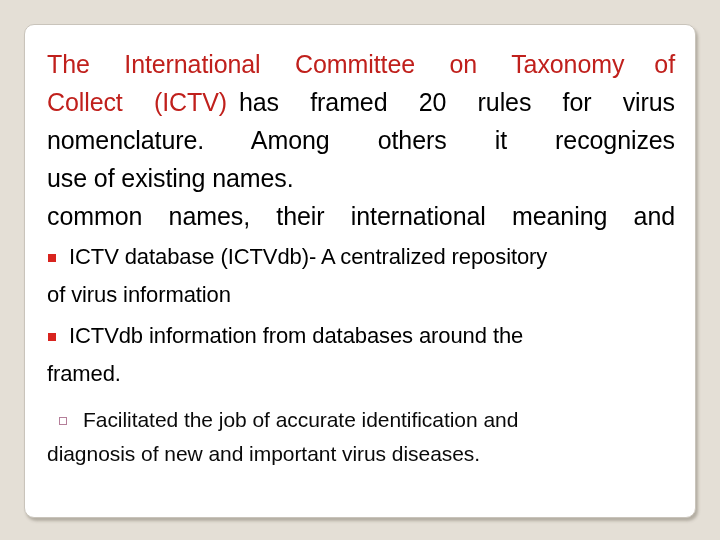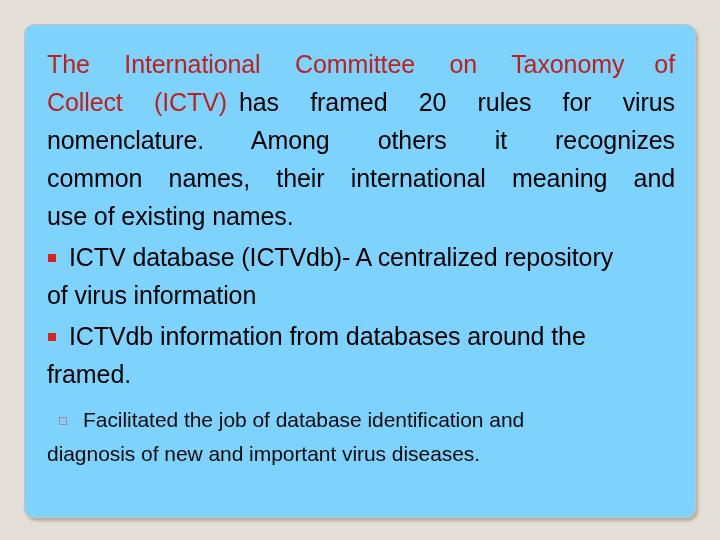--- a/index.html
+++ b/index.html
@@ -22,21 +22,21 @@
     background: #e4dfd6;
   }
 
   
   .content-panel {
     position: absolute;
     left: 24px;
     top: 24px;
     width: 672px;
     height: 494px;
-    background: #7dd3fc;
+    background: #ffffff;
     border: 1px solid #c9c4bb;
     border-radius: 10px;
     box-sizing: border-box;
     box-shadow: 2px 3px 3px rgba(120, 112, 100, 0.45);
     overflow: hidden;
   }
 
   .body-text {
     position: absolute;
     left: 22px;
@@ -58,21 +58,21 @@
 
   .accent-red {
     color: #c0201c;
   }
 
   
   .bullet-l1 {
     position: relative;
     margin: 0;
     padding-left: 22px;
-    font-size: 25px;
+    font-size: 22px;
     line-height: 38px;
     letter-spacing: -0.1px;
     color: #000000;
   }
   .bullet-l1 .marker-sq {
     position: absolute;
     left: 1px;
     top: 16px;
     width: 8px;
     height: 8px;
@@ -117,26 +117,26 @@
       </div>
 
       <div class="para-justified">
         <span class="accent-red">Collect  (ICTV)</span><span class="gap-2"></span><span>has  framed  20  rules  for  virus</span>
       </div>
 
       <div class="para-justified">
         <span>nomenclature.    Among    others    it    recognizes</span>
       </div>
 
+      <div class="para-justified" style="text-align-last:left;">
+        <span>use of existing names.</span>
+      </div>
+
       <div class="para-justified">
         <span>common  names,  their  international  meaning  and</span>
-      </div>
-
-      <div class="para-justified" style="text-align-last:left;">
-        <span>use of existing names.</span>
       </div>
 
       <div class="spacer-xs"></div>
 
       <div class="bullet-l1">
         <span class="marker-sq"></span>
         <span>ICTV database (ICTVdb)- A centralized repository</span>
       </div>
       <div class="bullet-l1" style="padding-left:0;">
         <span>of virus information</span>
@@ -149,21 +149,21 @@
         <span>ICTVdb   information    from databases around the</span>
       </div>
       <div class="bullet-l1" style="padding-left:0;">
         <span>framed.</span>
       </div>
 
       <div class="spacer-md"></div>
 
       <div class="bullet-l2">
         <span class="marker-sq-hollow"></span>
-        <span>Facilitated the job of database identification and</span>
+        <span>Facilitated the job of accurate identification and</span>
       </div>
       <div class="bullet-l2" style="padding-left:0;">
         <span>diagnosis of new and important virus diseases.</span>
       </div>
 
     </div>
   </div>
 </div>
 
 </body></html>

